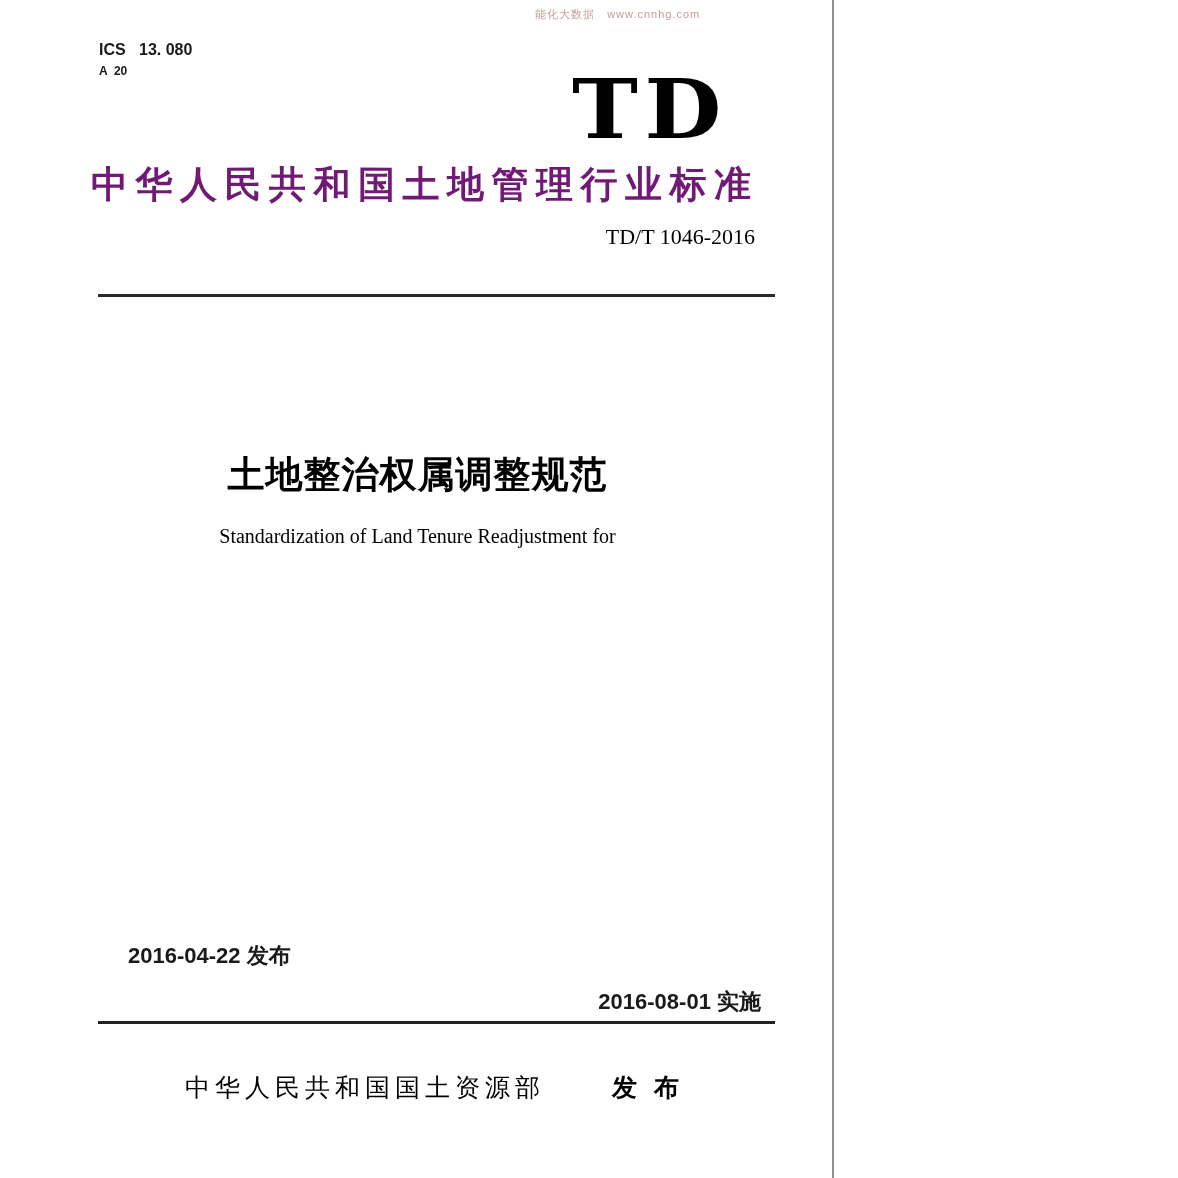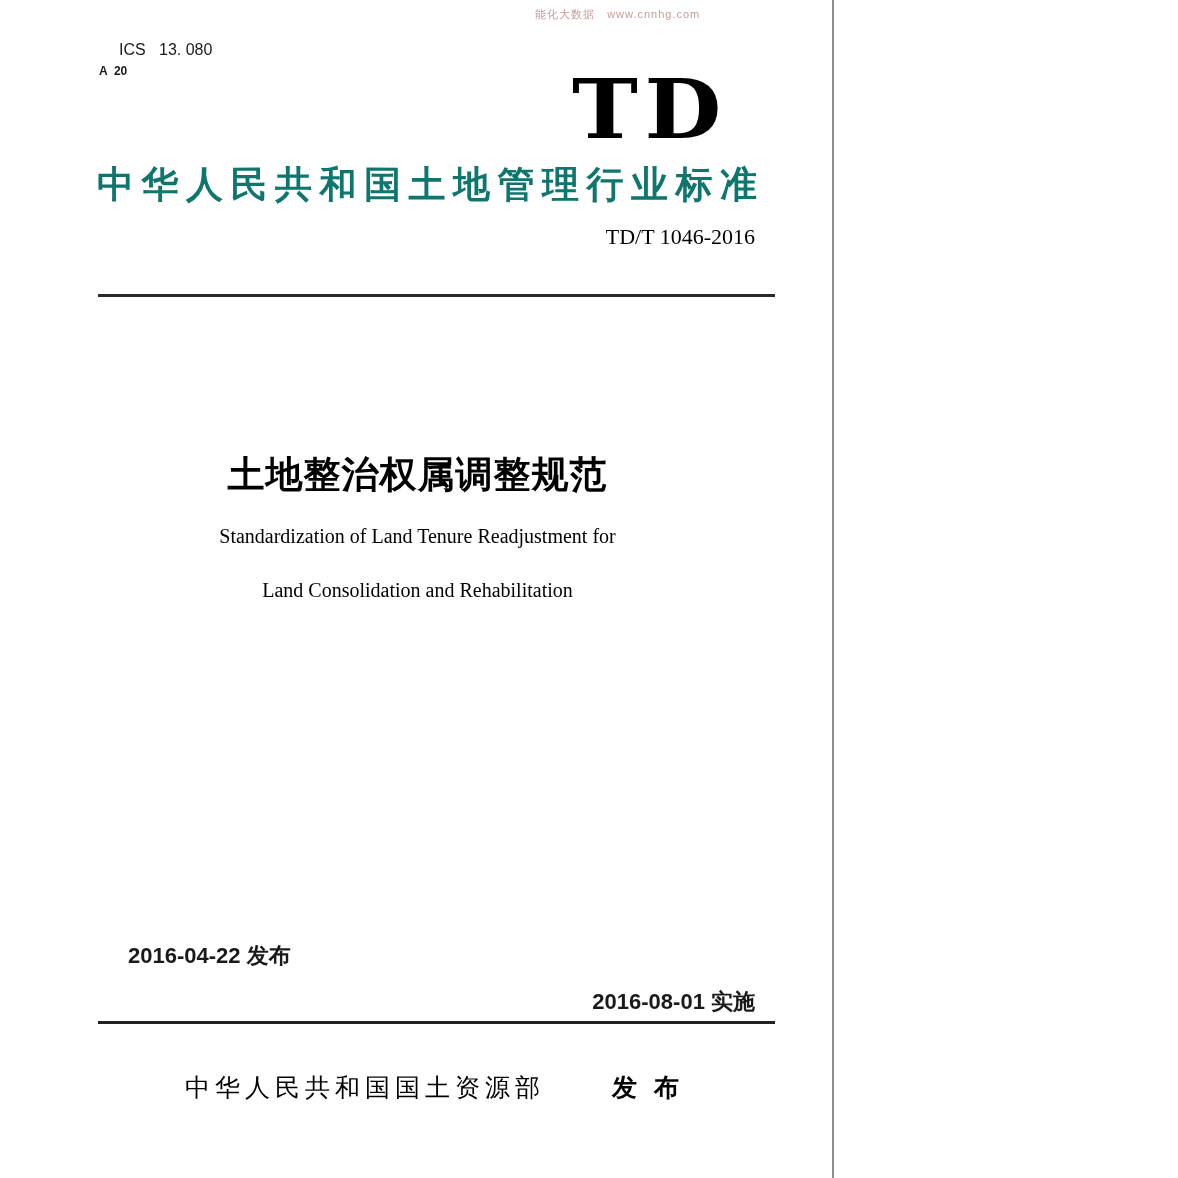--- a/index.html
+++ b/index.html
@@ -21,48 +21,47 @@
   .watermark {
     left: 535px; top: 7px;
     font-size: 11px;
     letter-spacing: 1px;
     color: #c49c9c;
     white-space: pre;
   }
   .ics-code {
     left: 99px; top: 41px;
     font-size: 16px;
-    font-weight: 400;
+    font-weight: 700;
     white-space: pre;
-    margin-left: 20px;
   }
   .class-code {
     left: 99px; top: 64px;
     font-size: 12px;
     font-weight: 600;
     white-space: pre;
   }
   .td-logo {
     left: 572px; top: 68px;
     font-family: "DejaVu Serif", "Liberation Serif", serif;
     font-size: 82px;
     font-weight: 700;
     line-height: 1;
     letter-spacing: 6px;
     transform: scaleX(1.08);
     transform-origin: left top;
     color: #000000;
   }
   .standard-heading {
-    left: 97px; top: 160px;
+    left: 91px; top: 160px;
     font-size: 37px;
     font-weight: 700;
     letter-spacing: 7.5px;
     white-space: nowrap;
-    color: #0f766e;
+    color: #701a75;
   }
   .standard-number {
     left: 98px; top: 224px;
     width: 657px;
     text-align: right;
     font-family: Liberation Serif, serif;
     font-size: 22px;
     color: #000000;
   }
   .header-rule {
@@ -91,21 +90,21 @@
   .title-en.line1 { top: 525px; }
   .title-en.line2 { top: 579px; }
 
   .issue-date {
     left: 128px; top: 941px;
     font-size: 22px;
     font-weight: 700;
     white-space: nowrap;
   }
   .impl-date {
-    left: 98px; top: 987px;
+    left: 104px; top: 987px;
     width: 657px;
     text-align: right;
     font-size: 22px;
     font-weight: 600;
     white-space: nowrap;
   }
   .footer-rule {
     left: 98px; top: 1021px;
     width: 677px;
     height: 2.5px;
@@ -150,21 +149,20 @@
   <div class="abs standard-heading">中华人民共和国土地管理行业标准</div>
 
   <div class="abs standard-number">TD/T 1046-2016</div>
 
   <div class="abs header-rule"></div>
 
   <div class="abs title-cn">土地整治权属调整规范</div>
 
   <div class="abs title-en line1">Standardization of Land Tenure Readjustment for</div>
 
-  <div class="abs title-en line2">Land Consolidation and Rehabilitation</div>
 
   <div class="abs issue-date">2016-04-22 发布</div>
 
   <div class="abs impl-date">2016-08-01 实施</div>
 
   <div class="abs footer-rule"></div>
 
   <div class="abs publisher-name">中华人民共和国国土资源部</div>
 
   <div class="abs publish-label">发布</div>

